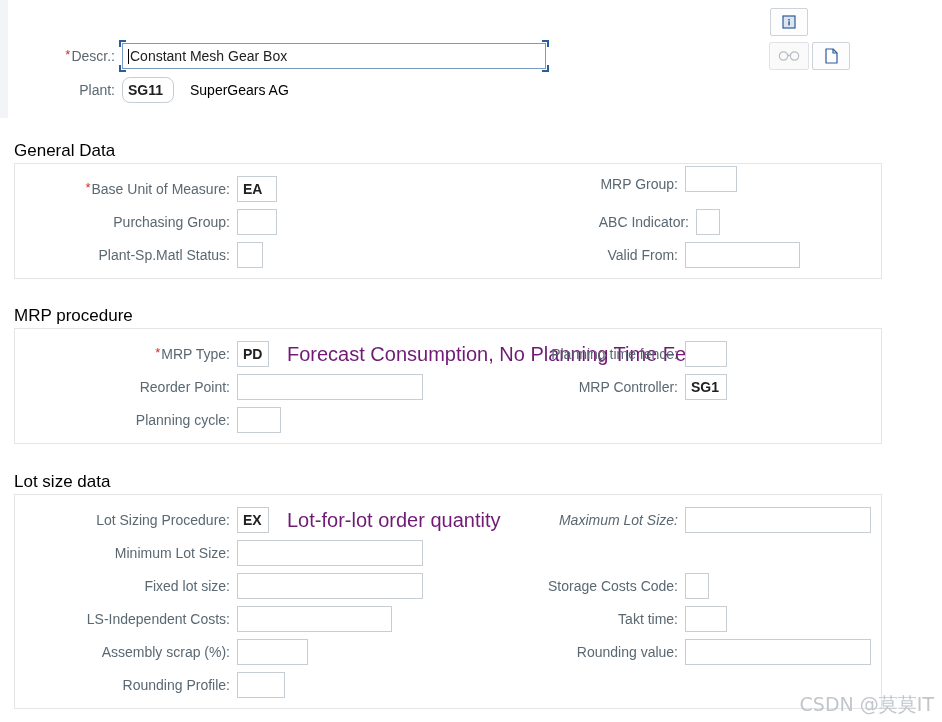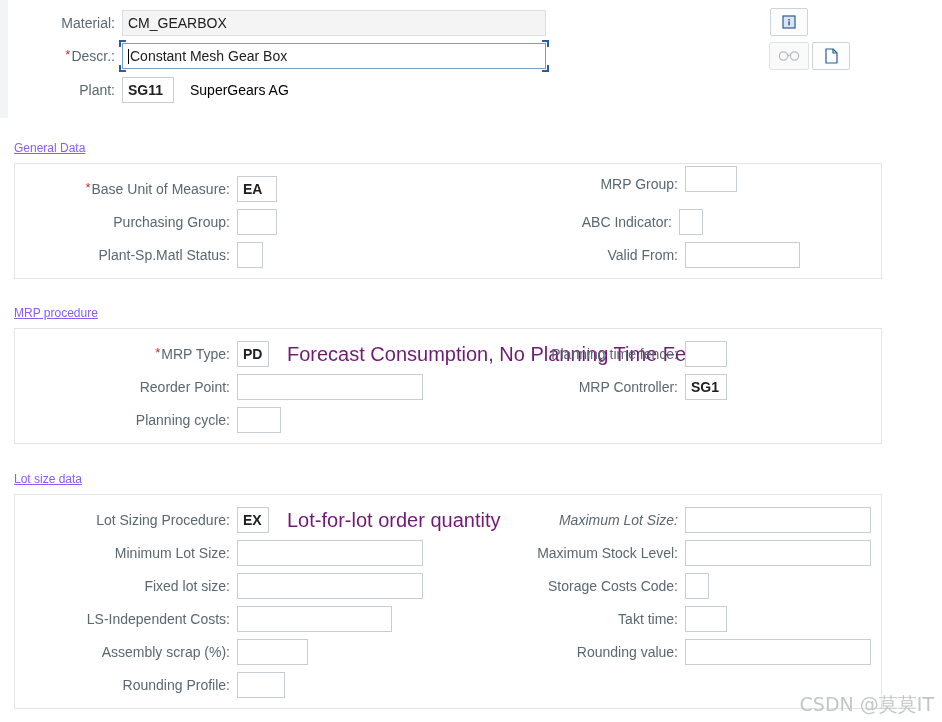--- a/index.html
+++ b/index.html
@@ -112,24 +112,23 @@
     display: flex;
     align-items: center;
     justify-content: center;
     cursor: pointer;
   }
   .btn.disabled { background: #fafafa; border-color: #e0e3e6; cursor: default; }
 
   
   .sec-title {
     position: absolute;
-    font-size: 12px;
-    color: #8b5cf6;
-    white-space: nowrap;
-    text-decoration: underline;
+    font-size: 17px;
+    color: #000000;
+    white-space: nowrap;
   }
   .panel {
     position: absolute;
     left: 14px;
     width: 868px;
     border: 1px solid #e3e5e8;
     background: #ffffff;
   }
 
   .field {
@@ -164,44 +163,40 @@
 </style>
 </head>
 <body>
 
 <div id="page">
 
   <div class="left-strip"></div>
 
   <div class="header">
 
-    <div class="hdr-row" style="left:0; top:10px;">
-      <div class="hdr-label" style="width:122px;">Material:</div>
-      <div class="inp readonly" style="width:424px;">CM_GEARBOX</div>
-    </div>
 
     <div class="hdr-row" style="left:0; top:43px;">
       <div class="hdr-label" style="width:122px;">
         <span class="req-star">*</span><span>Descr.:</span>
       </div>
       <div class="focus-wrap">
         <div class="inp focused" style="width:424px;">
           <span class="caret"></span>
             <span>Constant Mesh Gear Box</span>
         </div>
         <span class="corner tl"></span>
         <span class="corner tr"></span>
         <span class="corner bl"></span>
         <span class="corner br"></span>
       </div>
     </div>
 
     <div class="hdr-row" style="left:0; top:77px;">
       <div class="hdr-label" style="width:122px;">Plant:</div>
-      <div class="inp bold" style="width:52px;">SG11</div>
+      <div class="inp bold" style="width:52px;border-radius:8px;">SG11</div>
       <div class="side-text">SuperGears AG</div>
     </div>
 
     <div class="btn" style="position:absolute; left:770px; top:8px; width:38px; height:28px;">
       <svg width="14" height="14" viewBox="0 0 14 14">
         <rect x="1" y="1" width="12" height="12" fill="#dbe4ef" stroke="#2b5c9b" stroke-width="1.2"></rect>
         <rect x="6.3" y="4" width="1.5" height="1.5" fill="#2b5c9b"></rect>
         <rect x="6.3" y="6.3" width="1.5" height="4" fill="#2b5c9b"></rect>
       </svg>
     </div>
@@ -234,21 +229,21 @@
           <div class="inp" style="width: 40px;"></div>
         </div>
         <div class="field" style="left: 0px; top: 78px;">
           <div class="f-label" style="width: 222px;"><span>Plant-Sp.Matl Status:</span></div>
           <div class="inp" style="width: 26px;"></div>
         </div>
         <div class="field" style="left: 431px; top: 2px; align-items: flex-end;">
           <div class="f-label" style="width: 239px;"><span>MRP Group:</span></div>
           <div class="inp" style="width: 52px;"></div>
         </div>
-        <div class="field" style="left: 425px; top: 45px;">
+        <div class="field" style="left: 442px; top: 45px;">
           <div class="f-label" style="width: 239px;"><span>ABC Indicator:</span></div>
           <div class="inp" style="width: 24px;"></div>
         </div>
         <div class="field" style="left: 431px; top: 78px;">
           <div class="f-label" style="width: 239px;"><span>Valid From:</span></div>
           <div class="inp" style="width: 115px;"></div>
         </div>
       </div>
       <div class="sec-title" style="left: 14px; top: 306px;">MRP procedure</div>
       <div class="panel" style="top: 328px; height: 116px;">
@@ -298,24 +293,20 @@
           <div class="inp" style="width: 71px;"></div>
         </div>
         <div class="field" style="left: 0px; top: 177px;">
           <div class="f-label" style="width: 222px;"><span>Rounding Profile:</span></div>
           <div class="inp" style="width: 48px;"></div>
         </div>
         <div class="field" style="left: 431px; top: 12px;">
           <div class="f-label" style="width: 239px; font-style: italic;"><span>Maximum Lot Size:</span></div>
           <div class="inp" style="width: 186px;"></div>
         </div>
-        <div class="field" style="left: 431px; top: 45px;">
-          <div class="f-label" style="width: 239px;"><span>Maximum Stock Level:</span></div>
-          <div class="inp" style="width: 186px;"></div>
-        </div>
         <div class="field" style="left: 431px; top: 78px;">
           <div class="f-label" style="width: 239px;"><span>Storage Costs Code:</span></div>
           <div class="inp" style="width: 24px;"></div>
         </div>
         <div class="field" style="left: 431px; top: 111px;">
           <div class="f-label" style="width: 239px;"><span>Takt time:</span></div>
           <div class="inp" style="width: 42px;"></div>
         </div>
         <div class="field" style="left: 431px; top: 144px;">
           <div class="f-label" style="width: 239px;"><span>Rounding value:</span></div>

